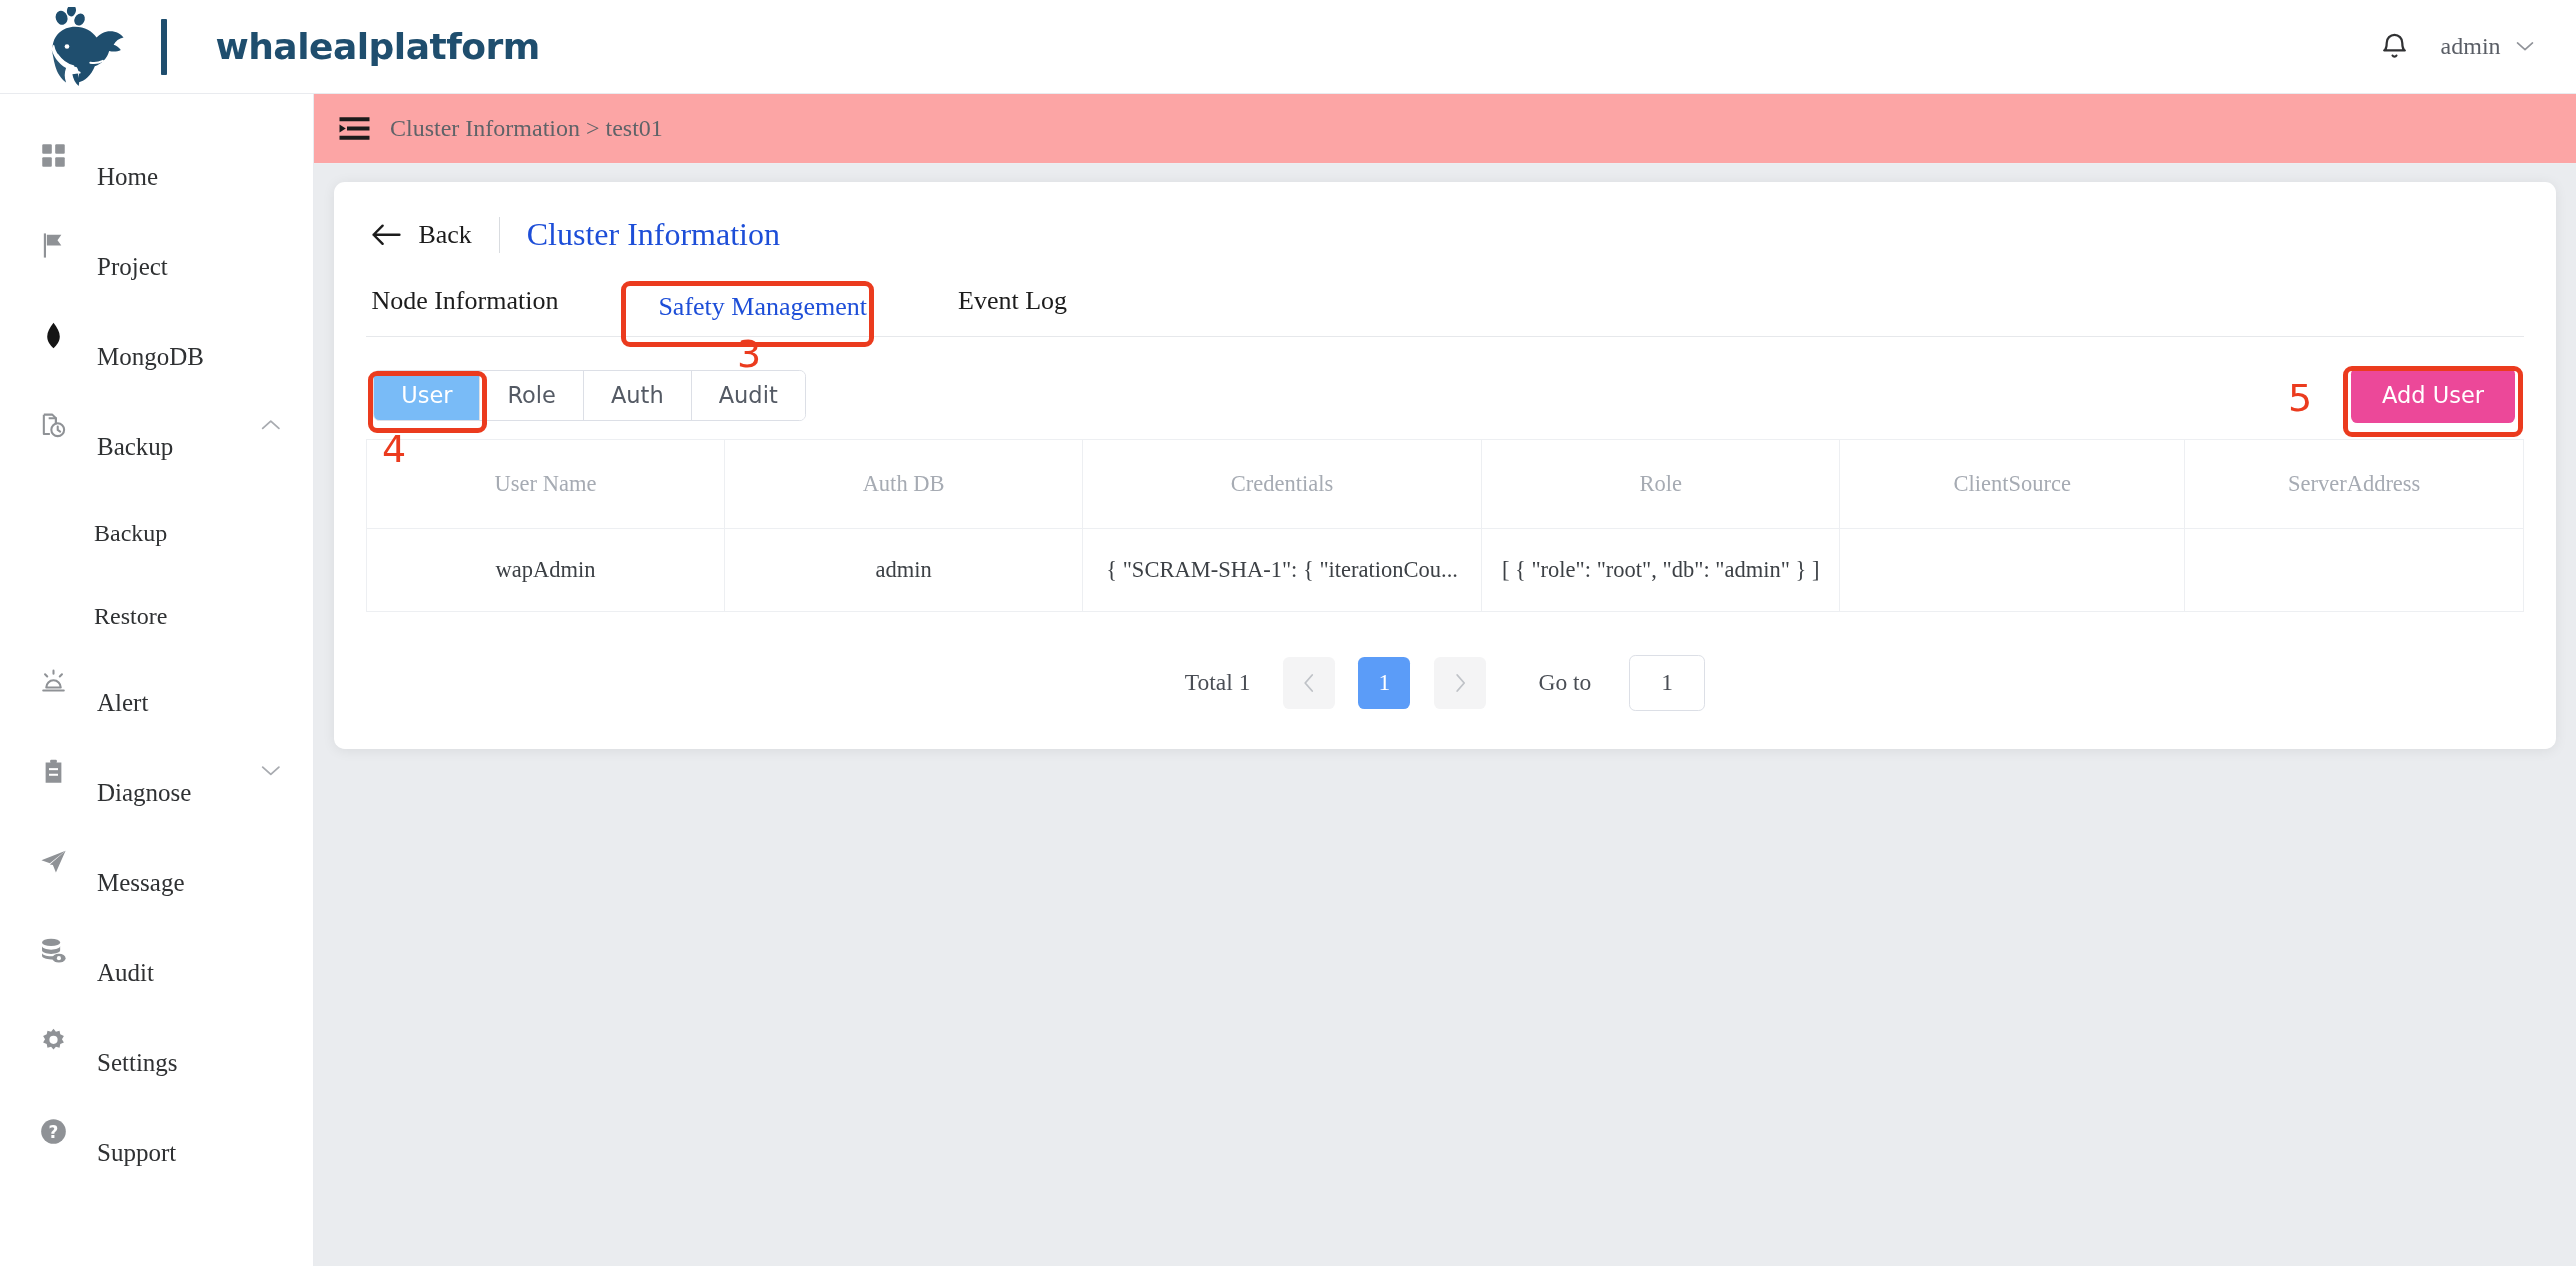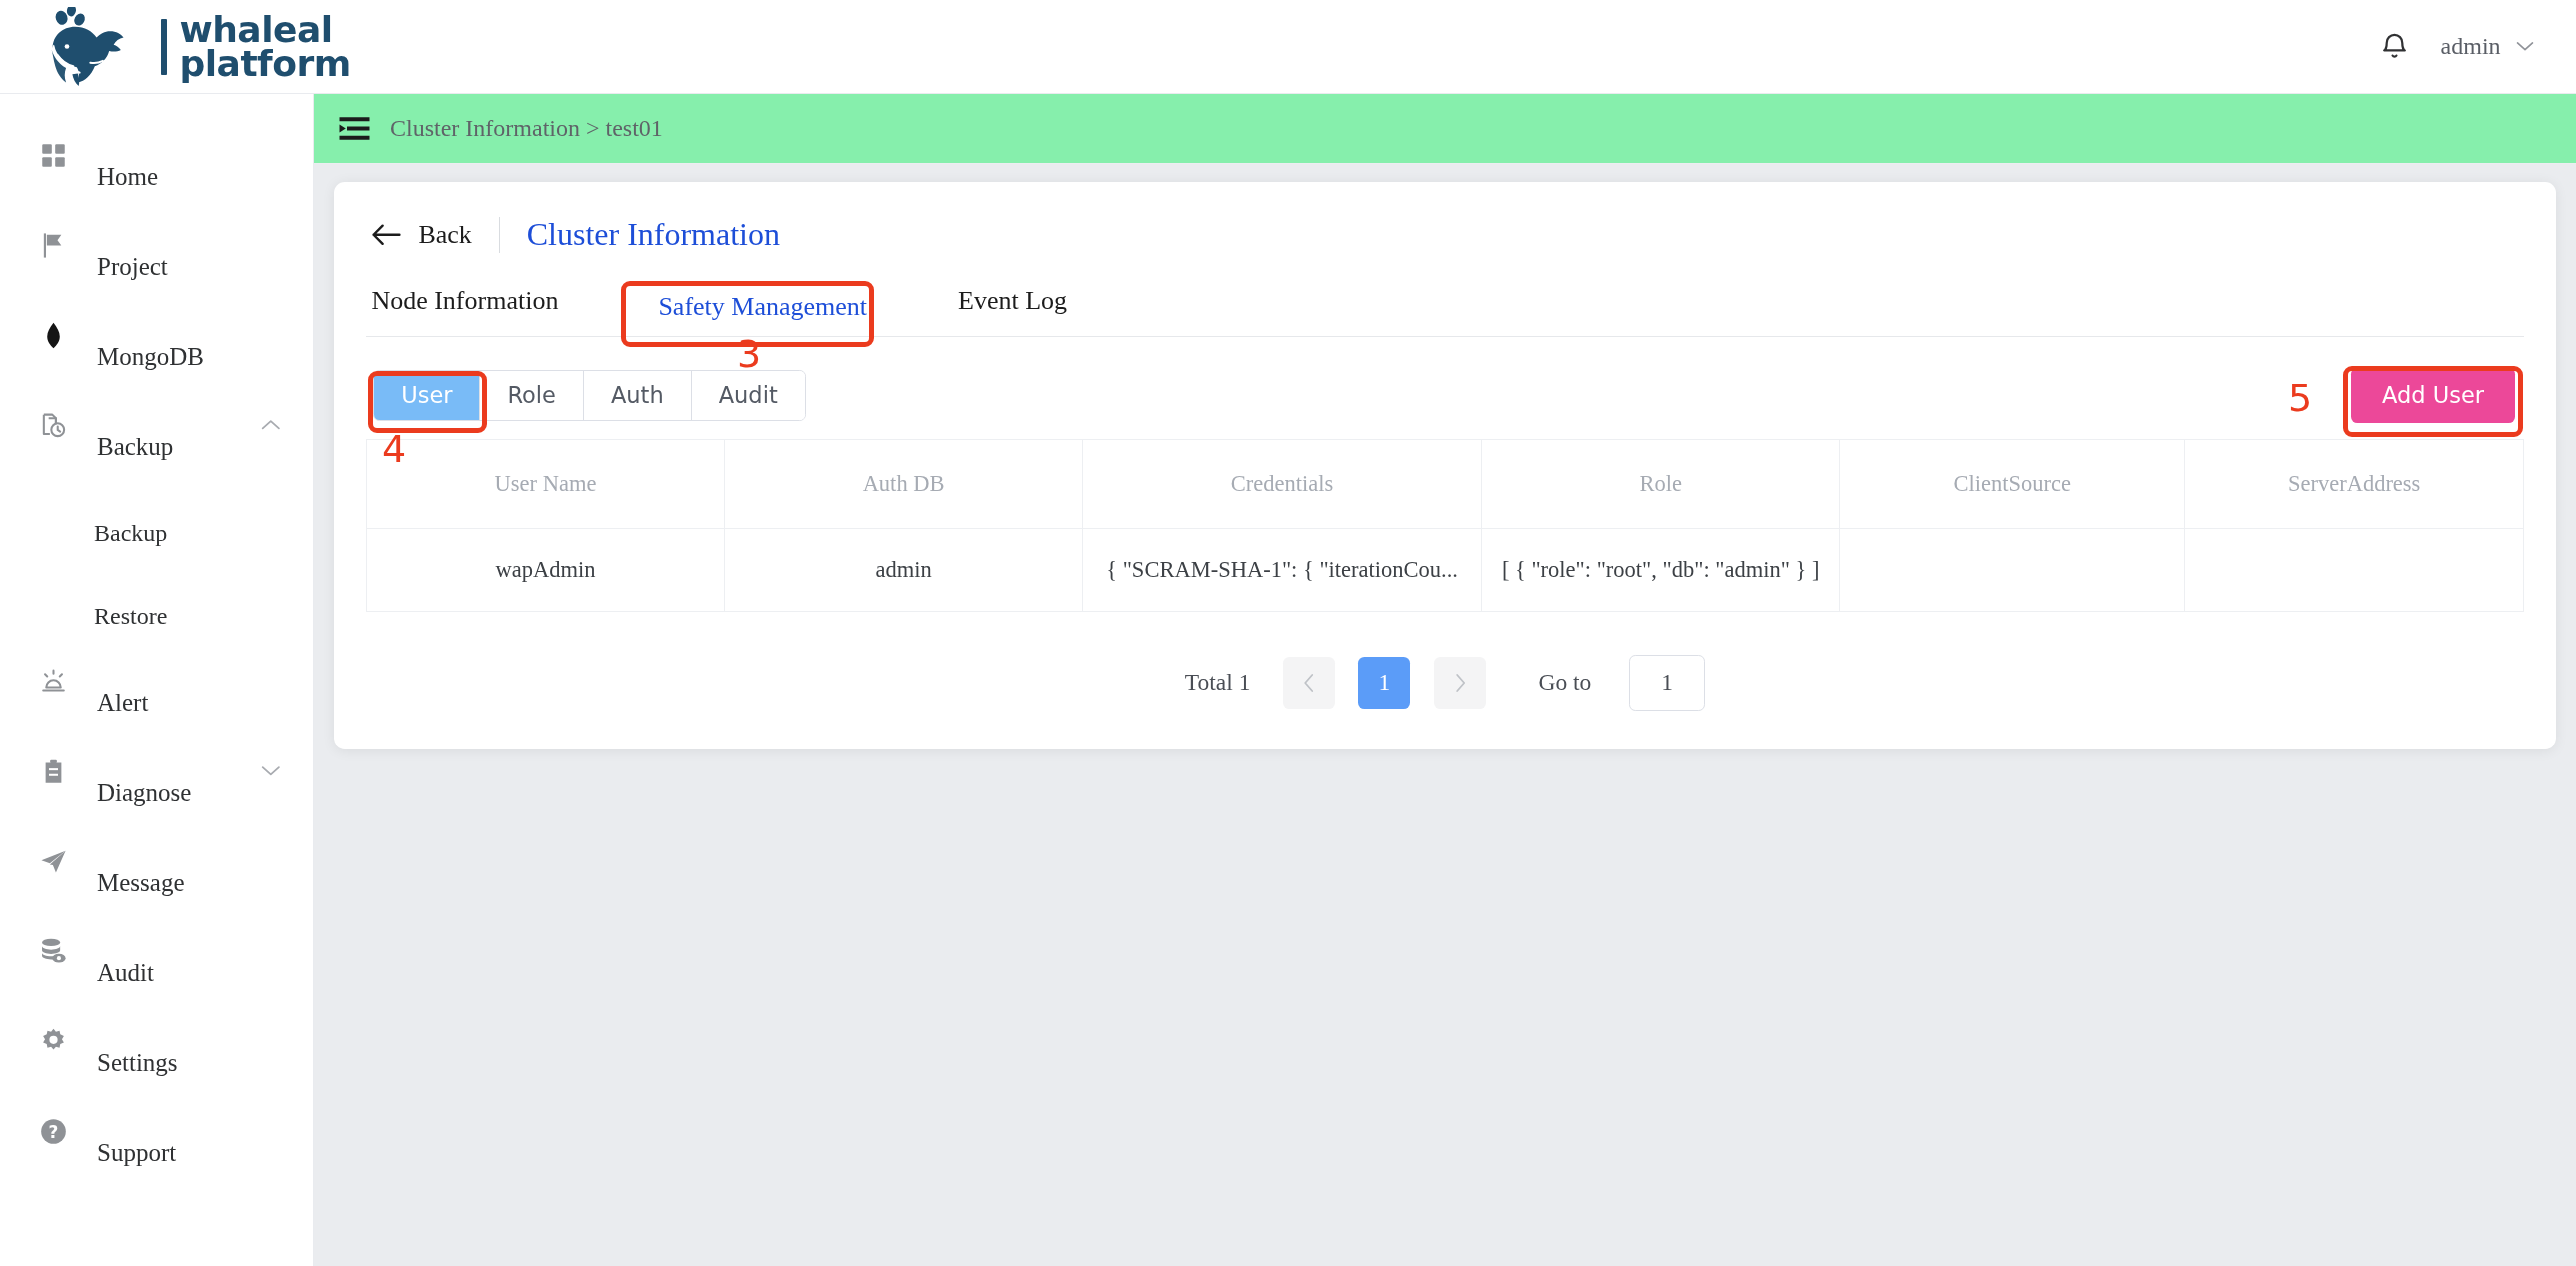--- a/index.html
+++ b/index.html
@@ -13,21 +13,21 @@
   
   .topbar {
     height: 94px; min-height: 94px; background: #fff;
     border-bottom: 0.9px solid #e9ebef;
     display: flex; align-items: center; justify-content: space-between;
     position: relative; z-index: 5;
   }
   .logo-wrap { display: flex; align-items: center; padding-left: 47px; gap: 12.6px; }
   .logo-whale { width: 101px; height: 79px; flex: 0 0 auto; }
   .logo-divider { width: 6.3px; height: 56px; background: #1f4e6e; border-radius: 0.9px; }
-  .logo-text { display: flex; flex-direction: column; line-height: 0.94; }
+  .logo-text { display: flex; line-height: 0.94; margin-left: 36px; }
   .logo-text span {
     font-family: "DejaVu Sans", sans-serif;
     font-weight: bold; font-size: 36px; color: #1f4e6e; letter-spacing: -0.5px;
   }
   .topbar-right { display: flex; align-items: center; gap: 31px; padding-right: 41px; }
   .bell-icon { width: 31px; height: 31px; color: #303133; }
   .admin-name { font-size: 24px; color: #5a5e66; font-family: "Liberation Serif", serif; }
   .admin-wrap { display: flex; align-items: center; gap: 14.4px; cursor: pointer; }
   .caret-down { width: 20px; height: 12.6px; color: #909399; }
 
@@ -53,21 +53,21 @@
   .nav-sub {
     display: flex; align-items: center; height: 83px;
     padding-left: 94px; cursor: pointer;
   }
   .nav-sub .nav-label { font-size: 24px; color: #2f3133; }
 
   
   .main { flex: 1; min-width: 0; background: #fff; display: flex; flex-direction: column; }
   .crumb-bar {
     height: 70px; min-height: 70px; display: flex; align-items: center;
-    padding-left: 25px; gap: 20px; background: #86efac; border-bottom: 0.9px solid #eceef1;
+    padding-left: 25px; gap: 20px; background: #fca5a5; border-bottom: 0.9px solid #eceef1;
   }
   .crumb-icon { width: 31px; height: 25px; color: #1b1b1b; }
   .crumb-text { font-size: 24px; color: #5f6368; }
 
   .page-area { flex: 1; background: #eaecef; padding: 18px 20px 0 20px; min-height: 0; }
   .card {
     background: #fff; border-radius: 10.8px; width: 100%;
     box-shadow: 0 1.8px 12.6px rgba(0,0,0,0.07);
     padding: 34px 32px 31px 32px;
   }

